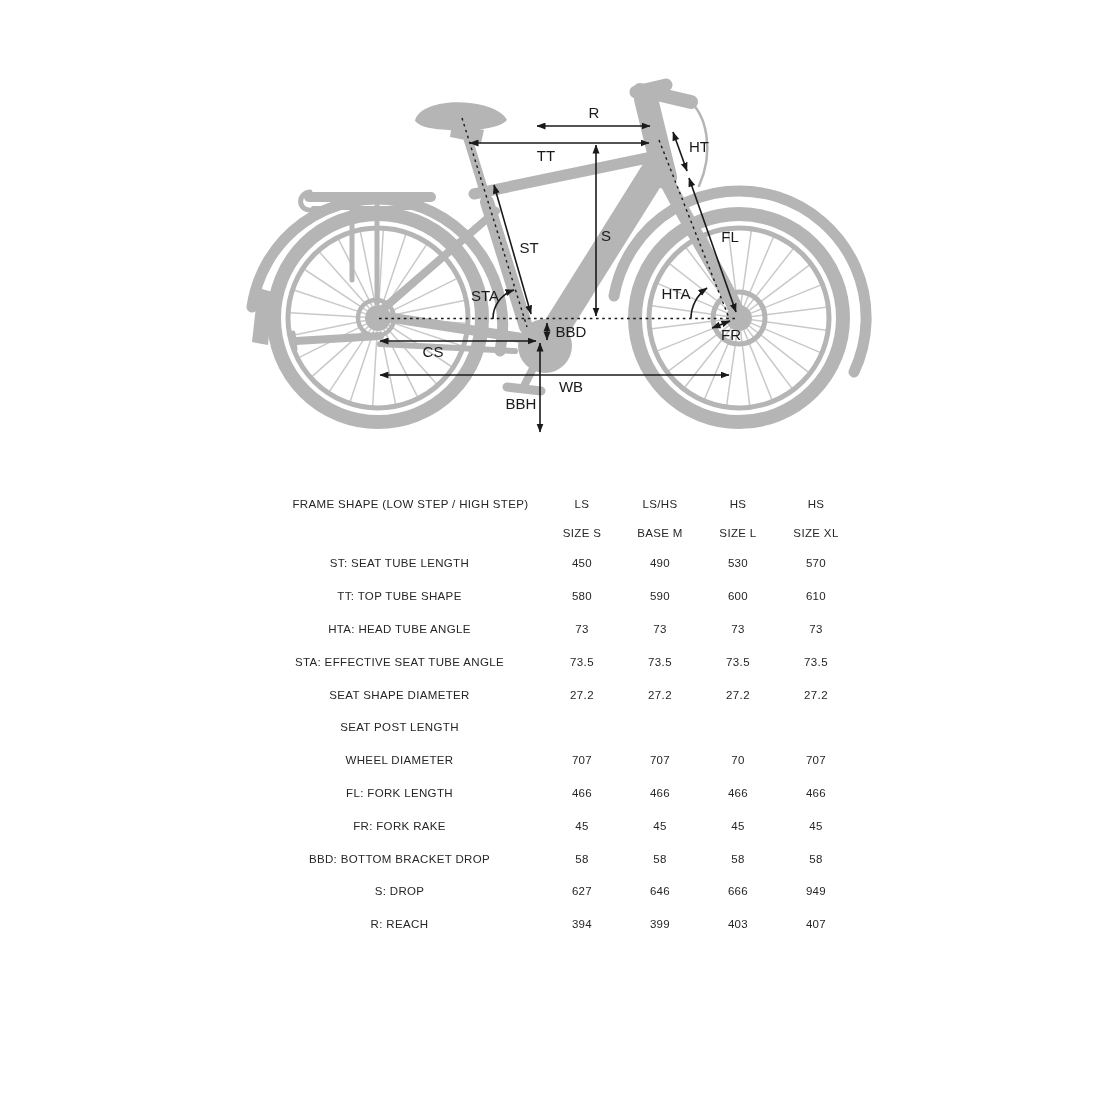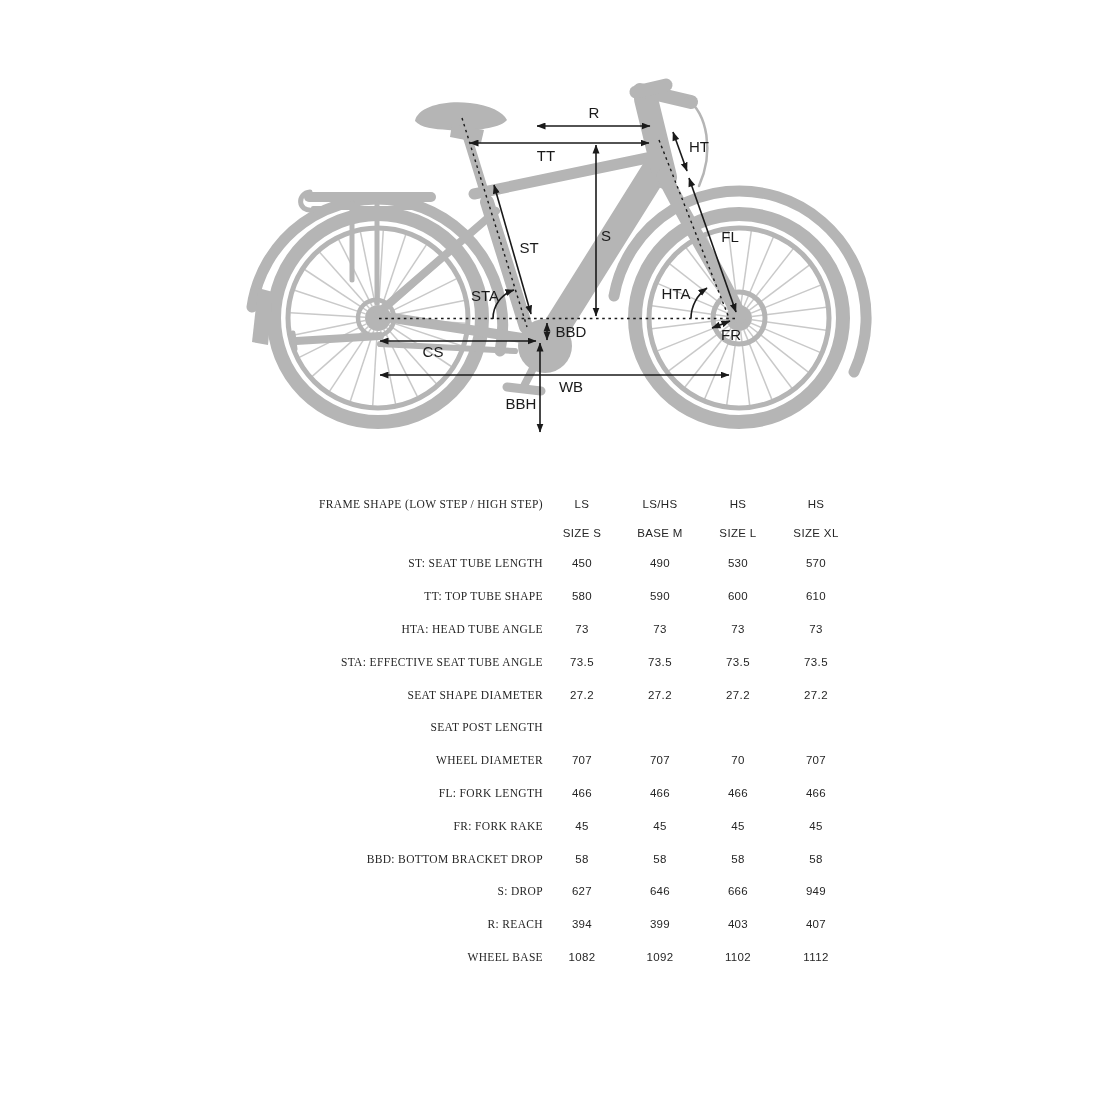--- a/index.html
+++ b/index.html
@@ -14,21 +14,21 @@
   svg .dash { stroke:var(--ink); stroke-width:1.4; fill:none; stroke-dasharray:2.6 3.6; }
   svg text { font:15px "Liberation Sans", sans-serif; fill:var(--ink); }
   svg marker path { fill:var(--ink); }
   #spokes-rear line, #spokes-front line { stroke:var(--spoke); stroke-width:1.5; }
 
   .geo-table { position:absolute; left:0; top:489px; width:1100px;
                color:var(--txt); font-size:11.5px; letter-spacing:.35px; }
   .t-row { display:grid; grid-template-columns:287px 78px 78px 78px 78px;
            margin-left:256px; height:32.8px; align-items:center; }
   .t-row.header { height:29px; }
-  .t-label { text-align:right; white-space:nowrap;font-family:Liberation Serif, serif; }
+  .t-label { text-align:center; white-space:nowrap; }
   .t-row.header .t-label { padding-left:22px; }
   .t-val { text-align:center; white-space:nowrap; }
 </style>
 </head>
 <body>
 
 <div class="canvas">
 
   <svg class="diagram" width="1100" height="470" viewBox="0 0 1100 470">
     <defs>
@@ -265,23 +265,16 @@
           <div class="t-val">666</div>
           <div class="t-val">949</div>
         </div>
         <div class="t-row">
           <div class="t-label">R: REACH</div>
           <div class="t-val">394</div>
           <div class="t-val">399</div>
           <div class="t-val">403</div>
           <div class="t-val">407</div>
         </div>
-        <div class="t-row">
-          <div class="t-label">WHEEL BASE</div>
-          <div class="t-val">1082</div>
-          <div class="t-val">1092</div>
-          <div class="t-val">1102</div>
-          <div class="t-val">1112</div>
-        </div>
       </div>
   </div>
 
 </div>
 
 </body></html>

